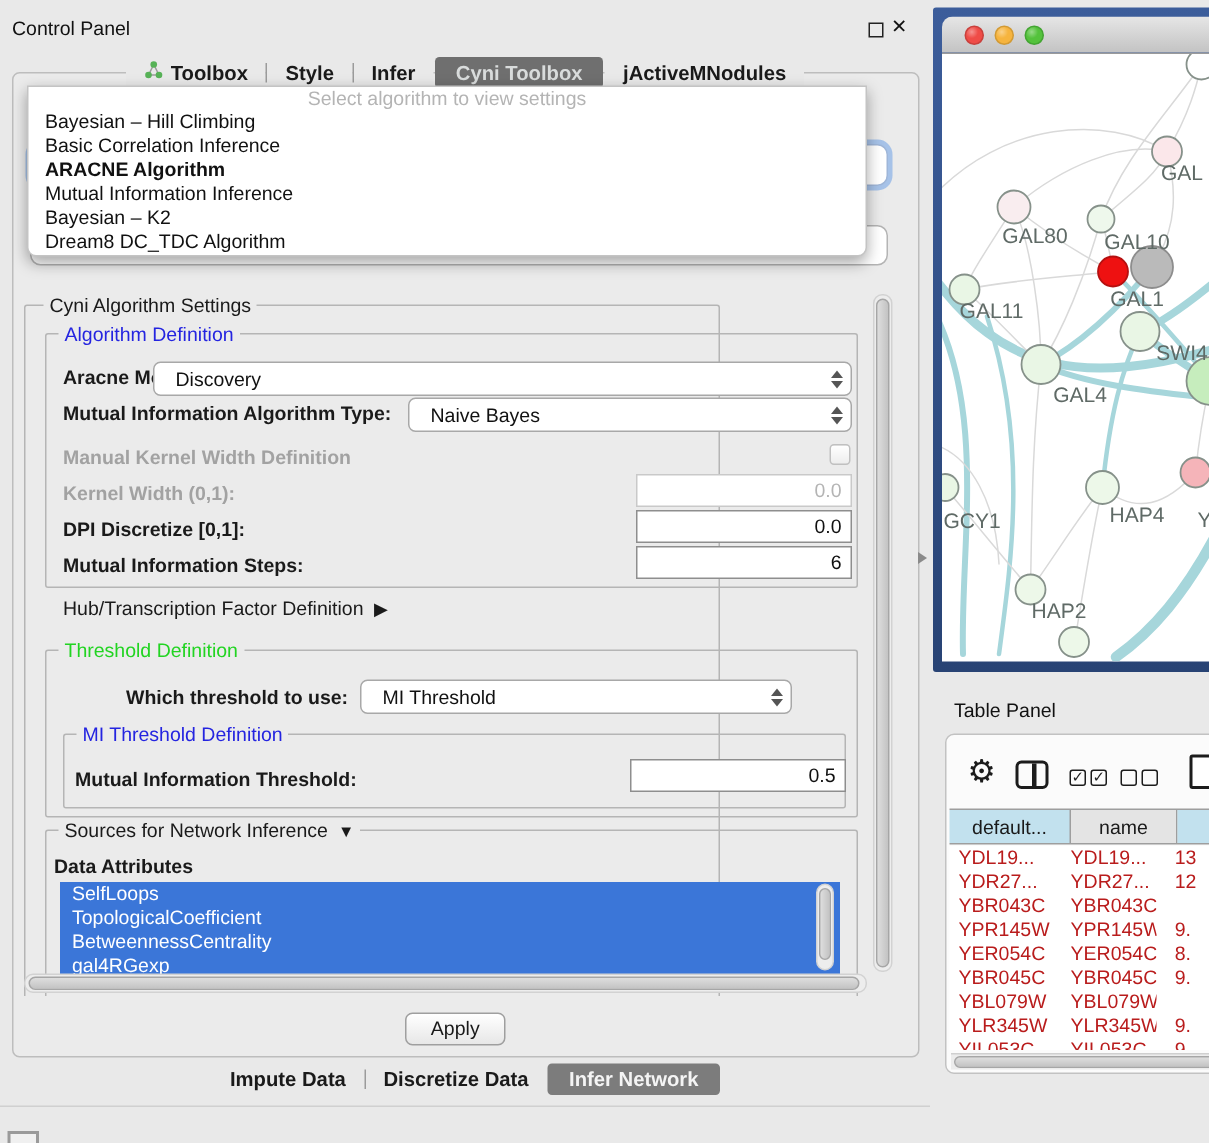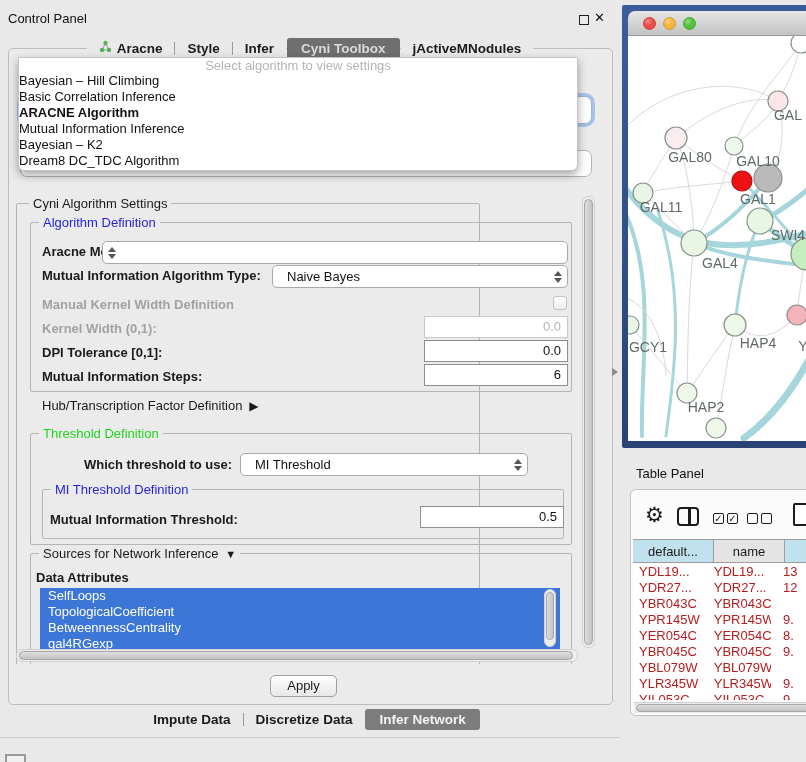--- a/index.html
+++ b/index.html
@@ -22,21 +22,21 @@
   .tabsep{width:1px;height:13px;background:#9b9b9b;}
   .btabrow{left:8px;top:707px;width:605px;height:24px;display:flex;justify-content:center;align-items:center;z-index:5;}
   .btabrow .tab{background:transparent;align-items:center;}
   .btabrow .tab.sel{background:#7c7c7c;color:#f4f4f4;}
   
   .combo-frag-a{left:20px;top:96px;width:572px;height:28px;background:#fff;border:1px solid #9fb6d8;border-radius:7px;box-shadow:0 0 0 3px rgba(110,160,230,.55);z-index:6;}
   .combo-frag-b{left:20px;top:150px;width:572px;height:27px;background:#fff;border:1px solid #b4b4b4;border-radius:7px;z-index:6;color:#b8b8b8;line-height:25px;padding-left:14px;overflow:hidden;}
   
   .popup{left:18px;top:57px;width:560px;height:114px;background:#fff;border:1px solid #c4c4c4;border-radius:0 0 6px 6px;box-shadow:0 4px 10px rgba(0,0,0,.35);z-index:10;overflow:hidden;}
   .dd-ph{height:15px;text-align:center;color:#b4b4b4;font-size:13px;line-height:15px;}
-  .dd-item{height:16px;line-height:16px;padding-left:0;font-size:13px;color:#111;white-space:nowrap;}
+  .dd-item{height:16px;line-height:16px;padding-left:11px;font-size:13px;color:#111;white-space:nowrap;}
   .dd-item.dd-sel{font-weight:700;}
   
   .viewport{left:14px;top:192px;width:585px;height:472px;overflow:hidden;z-index:2;}
   .grp{position:absolute;border:1px solid #b5b5b5;border-radius:2px;}
   .grp-title{position:absolute;top:-8px;background:#ebebeb;padding:0 4px;font-size:13px;white-space:nowrap;}
   .t-blue{color:var(--blue);}
   .t-green{color:var(--green);}
   .lbl{position:absolute;font-weight:700;font-size:13px;white-space:nowrap;}
   .lbl.plain{font-weight:400;}
   .dis{color:#a2a2a2;}
@@ -97,21 +97,21 @@
 <div class="abs tabrow">
     <span class="tab">
       <span><svg class="neticon" viewBox="0 0 13 13">
           <line x1="3" y1="10" x2="6.5" y2="3" stroke="#9a9a9a"></line>
           <line x1="10" y1="10" x2="6.5" y2="3" stroke="#9a9a9a"></line>
           <line x1="3" y1="10" x2="10" y2="10" stroke="#9a9a9a"></line>
           <circle cx="6.5" cy="3" r="2.2" fill="#57b257"></circle>
           <circle cx="3" cy="10" r="2.2" fill="#57b257"></circle>
           <circle cx="10" cy="10" r="2.2" fill="#57b257"></circle>
         </svg></span>
-      <span>Aracne</span>
+      <span>Toolbox</span>
     </span>
     <span class="tabsep"></span>
     <span class="tab">
       <span>Style</span>
     </span>
     <span class="tabsep"></span>
     <span class="tab">
       <span>Infer</span>
     </span>
     <span class="tabsep" style="visibility: hidden;"></span>
@@ -143,38 +143,39 @@
 
   <div class="grp" style="left:2px;top:11px;width:464px;height:540px;">
     <span class="grp-title" style="left:12px;">Cyni Algorithm Settings</span>
   </div>
 
   <div class="grp" style="left:16px;top:30px;width:542px;height:170px;">
     <span class="grp-title t-blue" style="left:8px;">Algorithm Definition</span>
   </div>
   <span class="lbl" style="left:28px;top:52px;">Aracne Mode:</span>
   <div class="combo" style="left:88px;top:49px;width:466px;height:23px;">
+    <span class="combo-text">Discovery</span>
     <span class="stepper">
         <i class="up"></i>
         <i class="dn"></i>
       </span>
   </div>
   <span class="lbl" style="left:28px;top:76px;">Mutual Information Algorithm Type:</span>
   <div class="combo" style="left:258px;top:73px;width:296px;height:23px;">
     <span class="combo-text">Naive Bayes</span>
     <span class="stepper">
         <i class="up"></i>
         <i class="dn"></i>
       </span>
   </div>
   <span class="lbl dis" style="left:28px;top:105px;">Manual Kernel Width Definition</span>
   <div class="checkbox" style="left:539px;top:104px;"></div>
   <span class="lbl dis" style="left:28px;top:129px;">Kernel Width (0,1):</span>
   <div class="field dis" style="left:410px;top:124px;width:144px;height:22px;">0.0</div>
-  <span class="lbl" style="left:28px;top:153px;">DPI Tolerance [0,1]:</span>
+  <span class="lbl" style="left:28px;top:153px;">DPI Discretize [0,1]:</span>
   <div class="field" style="left:410px;top:148px;width:144px;height:22px;">0.0</div>
   <span class="lbl" style="left:28px;top:177px;">Mutual Information Steps:</span>
   <div class="field" style="left:410px;top:172px;width:144px;height:22px;">6</div>
 
   <span class="lbl plain" style="left:28px;top:206px;">
     <span>Hub/Transcription Factor Definition</span>
     <span style="font-size:12px;">&nbsp;▶</span>
   </span>
 
   <div class="grp" style="left:16px;top:241px;width:542px;height:112px;">

